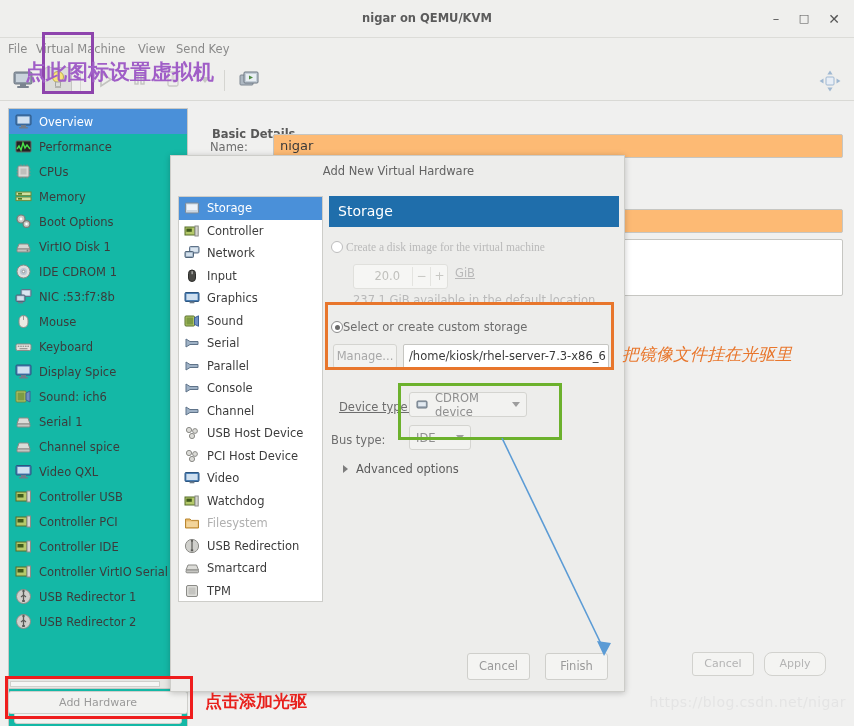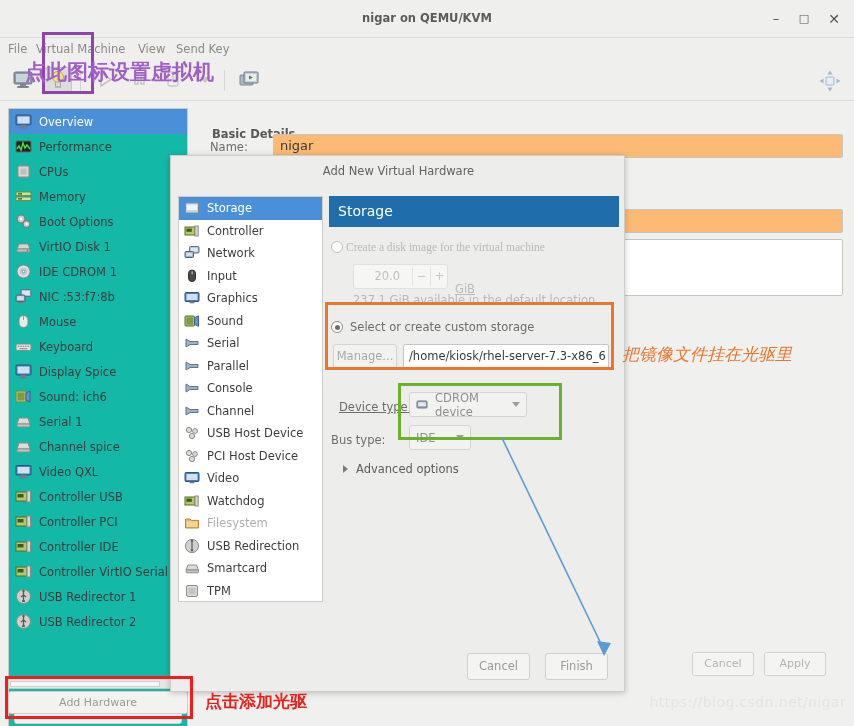--- a/index.html
+++ b/index.html
@@ -533,21 +533,21 @@
 
   <div class="detail">
     <h3>Basic Details</h3>
     <div class="det-label" style="left:14px; top:34px;">Name:</div>
     <div class="det-field" style="left:77px; top:28px; width:570px; height:24px;">nigar</div>
 
     <div class="det-field" style="left:77px; top:103px; width:570px; height:24px;"></div>
     <div class="det-box" style="left:77px; top:133px; width:570px; height:57px;"></div>
 
     <div class="botbtn" style="left:496px; top:546px;">Cancel</div>
-    <div class="botbtn" style="left:568px; top:546px;">Apply</div>
+    <div class="botbtn" style="left:568px; top:546px;border-radius:8px;">Apply</div>
   </div>
 
   <div class="dialog">
     <div class="dlg-title">Add New Virtual Hardware</div>
 
     <div class="dlg-list">
       <div class="dlg-row sel">
         <span class="dlg-ico">
             <svg width="16" height="16" viewBox="0 0 16 16">
               <rect x="1.5" y="3" width="13" height="10" rx="1" fill="#c9d6e2" stroke="#7d8b99"></rect>
@@ -725,25 +725,25 @@
       <div style="position:absolute; left:2px; top:45px; display:flex; align-items:center; gap:3px;font-family:Liberation Serif, serif;">
         <span class="radio"></span>
         <span class="dim-text">Create a disk image for the virtual machine</span>
       </div>
 
       <div class="spin" style="left:24px; top:68px; width:95px;">
         <div style="position:absolute; left:0; top:0; width:52px; height:23px; line-height:23px; text-align:right; padding-right:6px; font-size:11.5px; color:#c0c0bc;">20.0</div>
         <div style="position:absolute; left:58px; top:2px; width:18px; height:19px; line-height:19px; text-align:center; font-size:12px; color:#c8c8c4; border-left:1px solid #e4e4e0;">−</div>
         <div style="position:absolute; left:76px; top:2px; width:18px; height:19px; line-height:19px; text-align:center; font-size:12px; color:#c8c8c4; border-left:1px solid #e4e4e0;">+</div>
       </div>
-      <div class="dim-text" style="position:absolute; left:126px; top:86px;text-decoration:underline;">GiB</div>
+      <div class="dim-text" style="position:absolute; left:126px; top:70px;text-decoration:underline;">GiB</div>
 
       <div class="dim-text" style="position:absolute; left:24px; top:97px;">237.1 GiB available in the default location</div>
 
-      <div style="position:absolute; left:2px; top:124px; display:flex; align-items:center; gap:7px;">
+      <div style="position:absolute; left:2px; top:124px; display:flex; align-items:center; ">
         <span class="radio on"></span>
         <span class="grey-text">Select or create custom storage</span>
       </div>
 
       <div class="btn-grey" style="left:4px; top:148px; width:64px; height:25px; line-height:23px;">Manage...</div>
       <div style="position:absolute; left:74px; top:148px; width:206px; height:25px; background:#ffffff; border:1px solid #c6c6c2; border-radius:2px; font-size:11.5px; color:#3a3a3a; line-height:23px; padding-left:5px; overflow:hidden; white-space:nowrap;">/home/kiosk/rhel-server-7.3-x86_6</div>
 
       <div class="grey-text" style="position:absolute; left:10px; top:204px;text-decoration:underline;">Device type:</div>
       <div class="combo" style="left:80px; top:196px; width:118px; height:25px;">
         <span style="margin-right:6px;">

